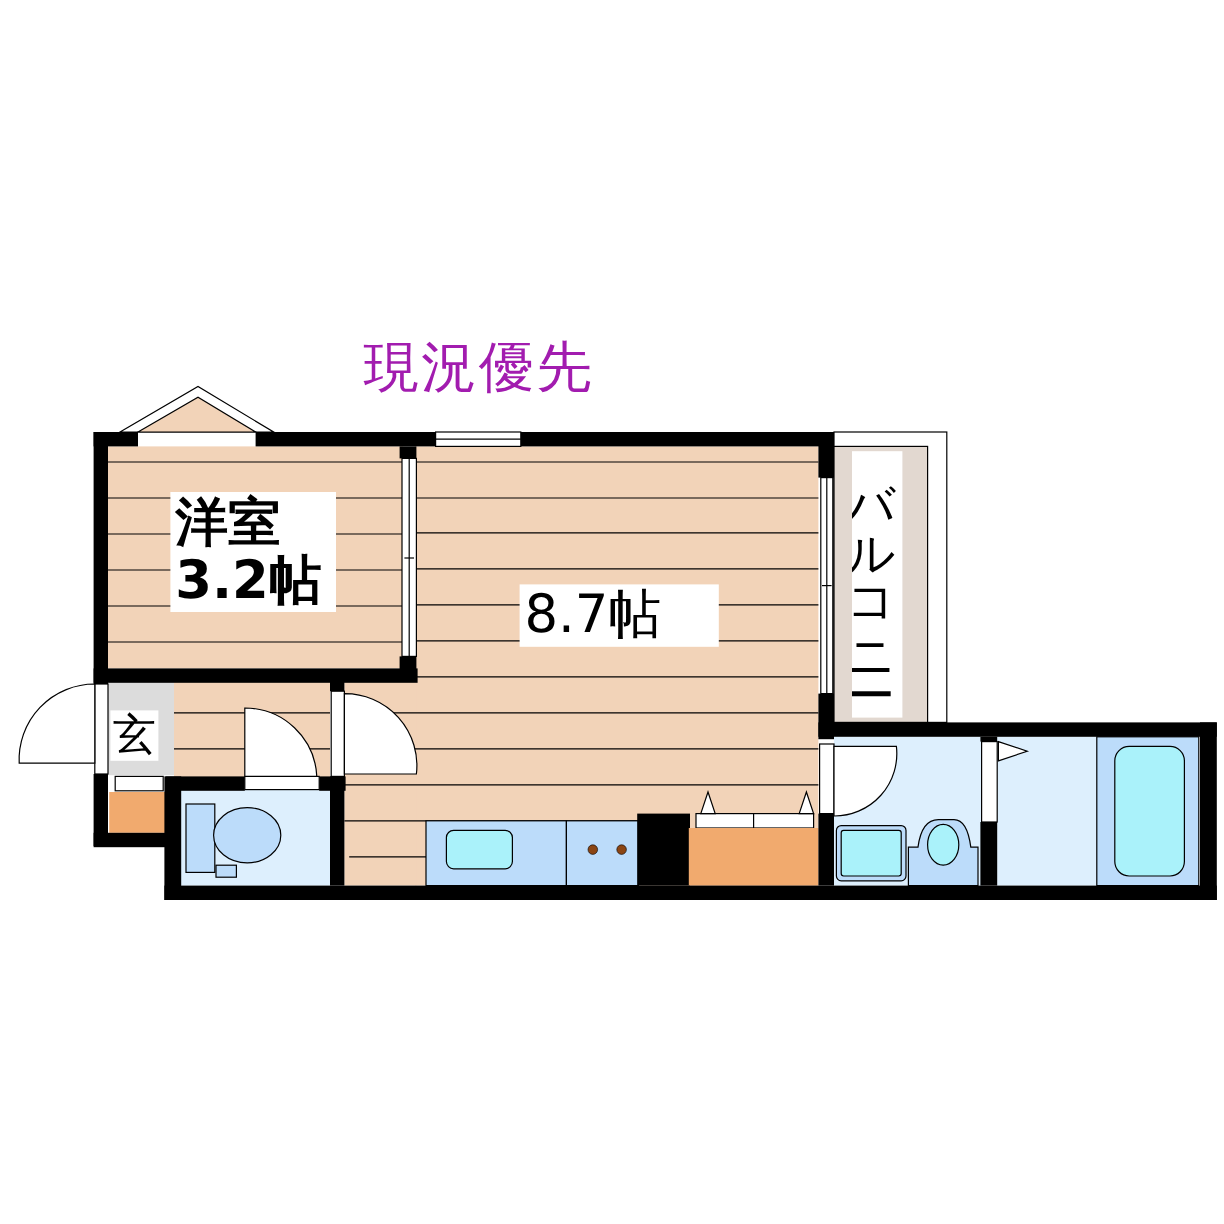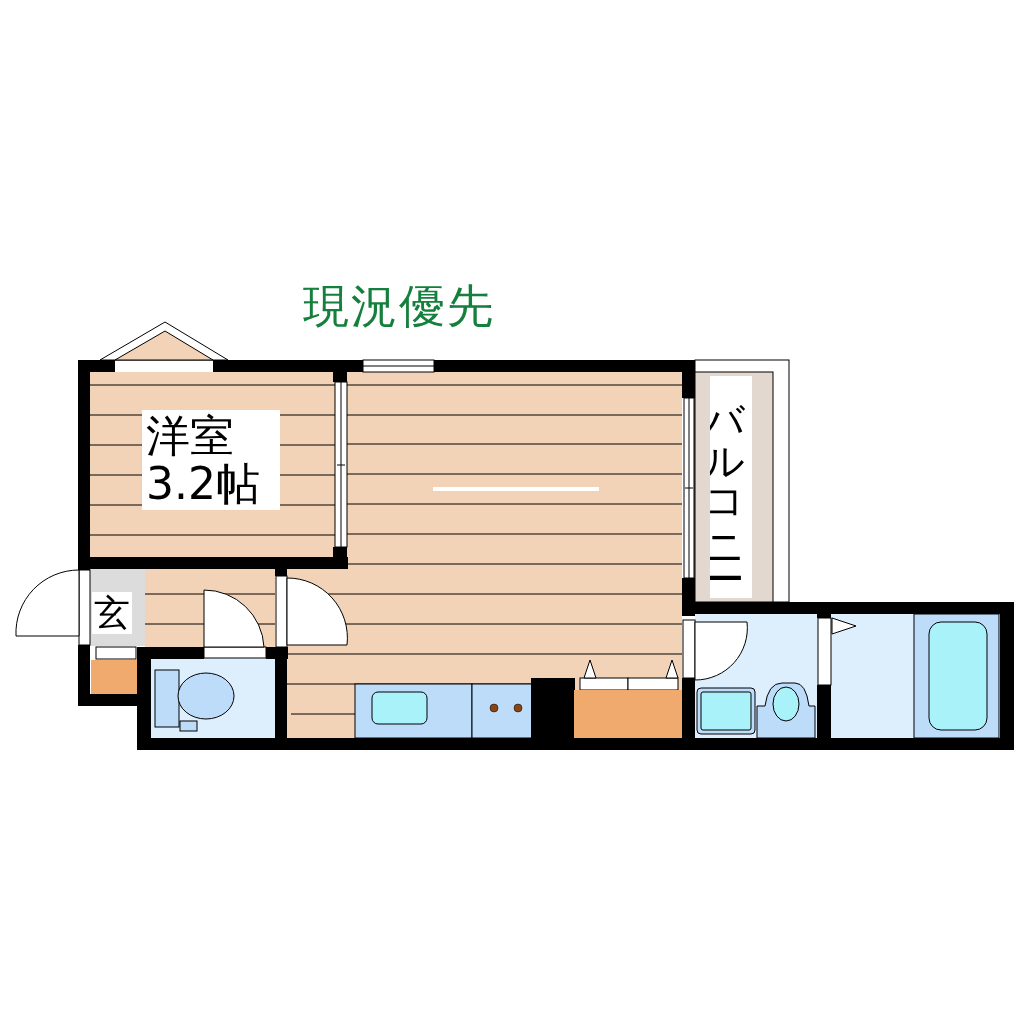--- a/index.html
+++ b/index.html
@@ -1,17 +1,17 @@
 <!DOCTYPE html>
 <html><head>
 <meta charset="utf-8">
 <style>
   html,body{margin:0;padding:0;background:#fff;}
   body{width:1020px;height:1020px;position:relative;overflow:hidden;font-family:"DejaVu Sans","Liberation Sans",sans-serif;}
-  .title{position:absolute;left:303px;top:278px;font-size:46px;color:#15803d;letter-spacing:2px;line-height:56px;}
+  .title{position:absolute;left:303px;top:278px;font-size:46px;color:#a21caf;letter-spacing:2px;line-height:56px;}
   .label{position:absolute;background:#fff;color:#000;font-size:44px;line-height:48px;padding:2px 4px;}
   svg{position:absolute;left:0;top:0;}
 </style>
 </head>
 <body>
 
 <div class="title">現況優先</div>
 
 <svg width="1020" height="1020" viewBox="0 0 1020 1020">
 
@@ -146,23 +146,24 @@
     <rect x="204" y="647" width="62" height="11"></rect>
     <path d="M204,590 A60,60 0 0 1 264,647 L204,647 Z"></path>
     <rect x="276" y="576" width="11" height="71"></rect>
     <path d="M287,578 A60,60 0 0 1 347,645 L287,645 Z"></path>
     <rect x="683" y="620" width="12" height="58"></rect>
     <path d="M695,622 L747,622 A52,52 0 0 1 695,680 Z"></path>
     <rect x="818" y="618" width="13" height="67"></rect>
   </g>
 </svg>
 
-<div class="label" style="left:142px;top:410px;width:130px;">
+<div class="label" style="left:142px;top:410px;width:130px;font-weight:bold;">
   <div>洋室</div>
   <div>3.2帖</div>
 </div>
 
 <div class="label" style="left:433px;top:487px;width:158px;">
+  <div>8.7帖</div>
 </div>
 
 <div class="label" style="left:92px;top:592px;font-size:36px;line-height:40px;padding:1px 2px;">玄</div>
 
 <div class="label" style="left:710px;top:376px;width:34px;font-size:40px;line-height:46px;padding:0 4px;writing-mode:vertical-rl;height:222px;overflow:hidden;">バルコニー</div>
 
 </body></html>

